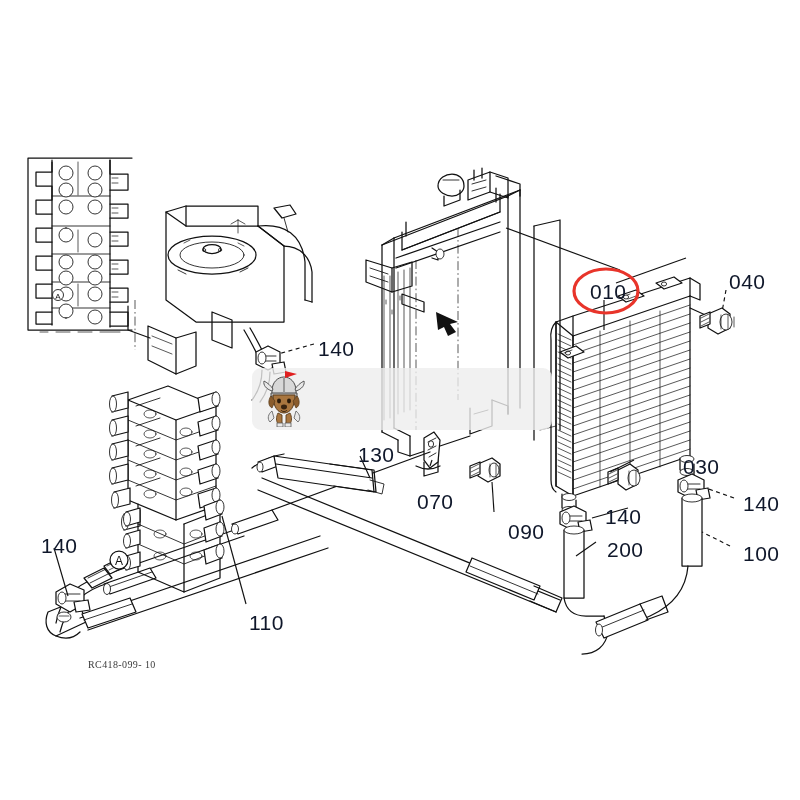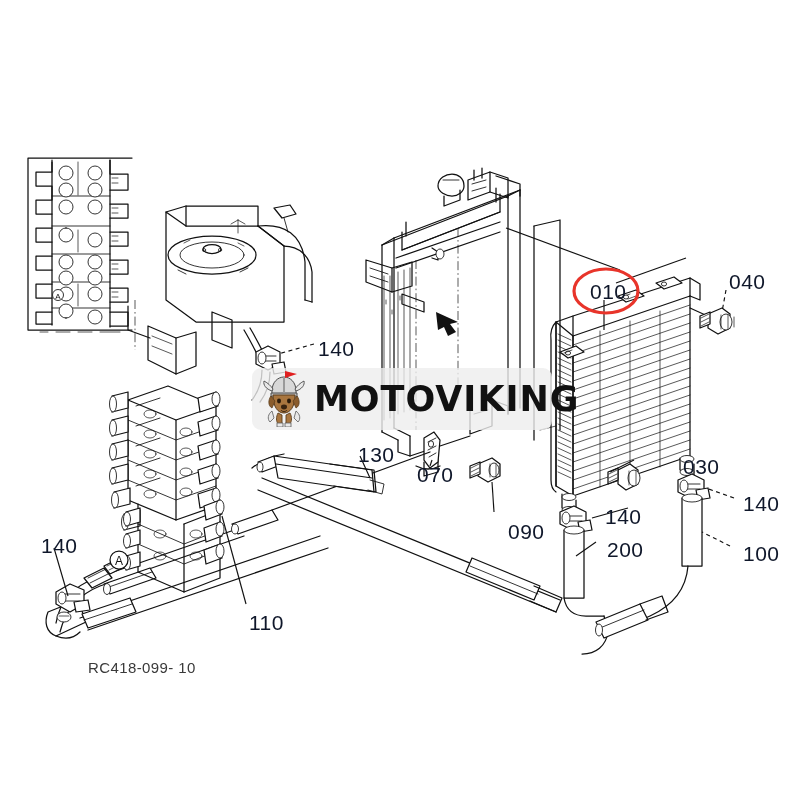--- a/index.html
+++ b/index.html
@@ -28,22 +28,22 @@
     font-size: 21px;
     letter-spacing: 0.5px;
     color: #0f172a;
     white-space: nowrap;
     line-height: 1;
   }
   .drawing-no {
     position: absolute;
     left: 88px;
     top: 659px;
-    font-family: Liberation Sans, sans-serif;
-    font-size: 15px;
+    font-family: Liberation Serif, serif;
+    font-size: 10px;
     letter-spacing: 0.4px;
     color: #3a3a3a;
     white-space: nowrap;
   }
   
   #watermark {
     position: absolute;
     left: 252px;
     top: 368px;
     width: 300px;
@@ -494,21 +494,21 @@
 
       <path class="lead" d="M620,270 L506,228"></path>
     </g>
 
     <ellipse cx="606" cy="291" rx="32" ry="22" fill="none" stroke="#e8342a" stroke-width="3.2"></ellipse>
   </svg>
 
   <div class="callout" style="left:590px; top:281px;">010</div>
   <div class="callout" style="left:729px; top:271px;">040</div>
   <div class="callout" style="left:641px; top:456px;margin-left:42px;">030</div>
-  <div class="callout" style="left:417px; top:464px;text-align:center;">070</div>
+  <div class="callout" style="left:417px; top:491px;text-align:center;">070</div>
   <div class="callout" style="left:508px; top:521px;">090</div>
   <div class="callout" style="left:743px; top:543px;">100</div>
   <div class="callout" style="left:249px; top:612px;">110</div>
   <div class="callout" style="left:607px; top:539px;">200</div>
   <div class="callout" style="left:358px; top:444px;text-align:center;">130</div>
   <div class="callout" style="left:318px; top:338px;">140</div>
   <div class="callout" style="left:743px; top:493px;">140</div>
   <div class="callout" style="left:605px; top:506px;">140</div>
   <div class="callout" style="left:41px; top:535px;">140</div>
 
@@ -534,16 +534,15 @@
       <ellipse cx="26" cy="36" rx="3" ry="2.4" fill="#3a2410"></ellipse>
       <path d="M23,39 C24,41 28,41 29,39" fill="none" stroke="#3a2410" stroke-width="1"></path>
 
       <path d="M20,42 C18,46 18,50 20,53 L24,53 L24,44 Z" fill="#a9763f" stroke="#5a3c1c" stroke-width="0.9"></path>
       <path d="M32,42 C34,46 34,50 32,53 L28,53 L28,44 Z" fill="#a9763f" stroke="#5a3c1c" stroke-width="0.9"></path>
       <path d="M14,40 C10,43 9,48 12,51 L16,47 Z" fill="#e8e8e8" stroke="#5a5a5a" stroke-width="0.8"></path>
       <path d="M38,40 C42,43 43,48 40,51 L36,47 Z" fill="#e8e8e8" stroke="#5a5a5a" stroke-width="0.8"></path>
       <path d="M19,52 L25,52 L25,56 L19,56 Z" fill="#e8e8e8" stroke="#5a5a5a" stroke-width="0.8"></path>
       <path d="M27,52 L33,52 L33,56 L27,56 Z" fill="#e8e8e8" stroke="#5a5a5a" stroke-width="0.8"></path>
     </svg>
-    <div id="wm-text">MOTOVIKING</div>
   </div>
 
 </div>
 
 </body></html>

